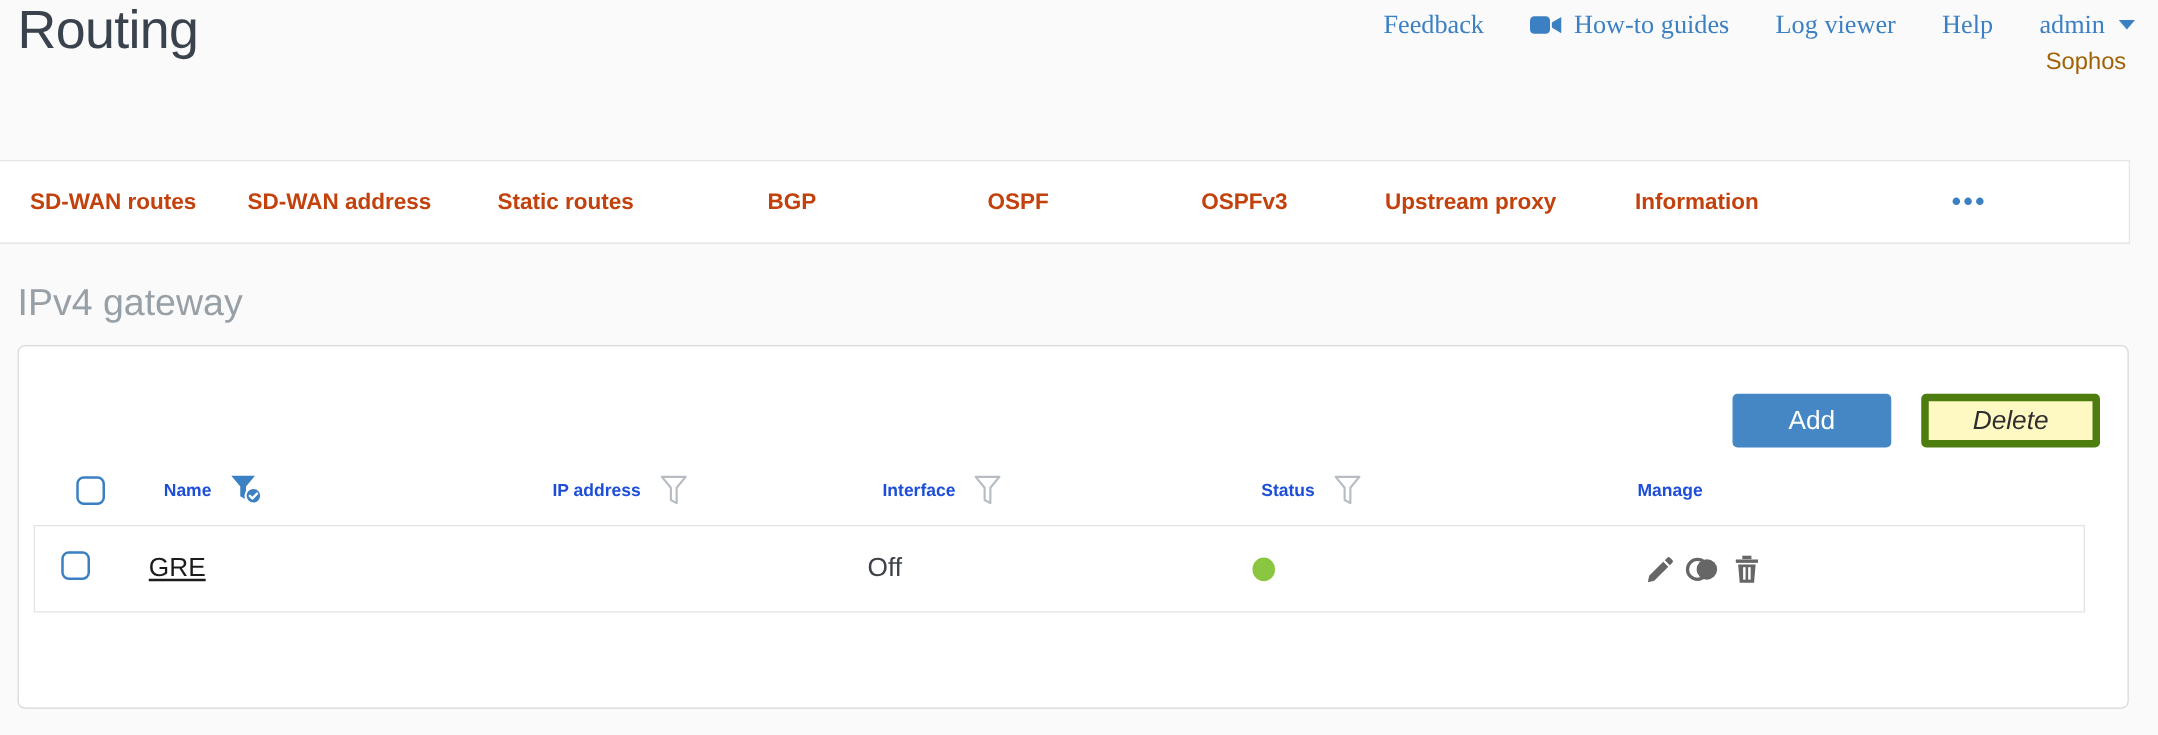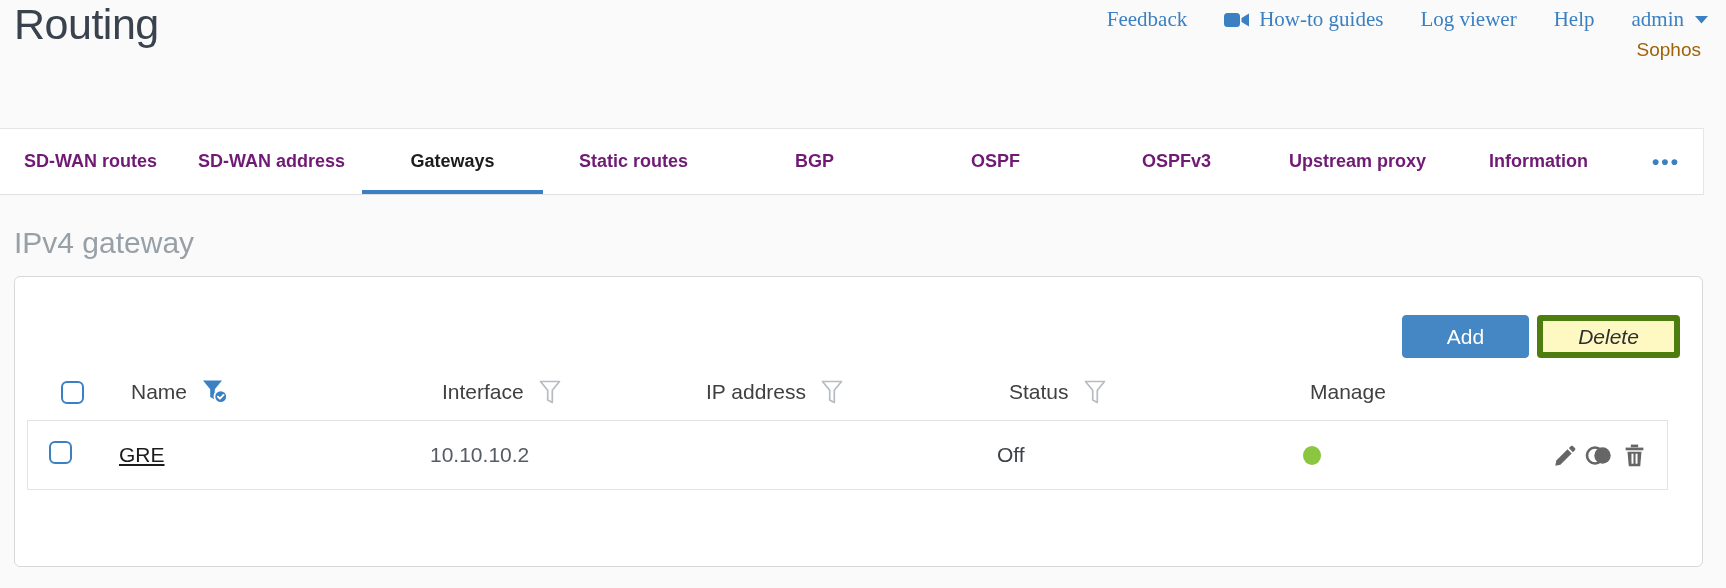--- a/index.html
+++ b/index.html
@@ -16,42 +16,42 @@
   .header-links .hlink { display:flex; align-items:center; gap:9px; color:#3b80c2; cursor:pointer; white-space:nowrap;font-family:Liberation Serif, serif; }
   .vicon { display:inline-flex; color:#3b80c2; }
   .caret { display:inline-flex; margin-left:2px; color:#3b80c2; }
   .brand { margin-top:7px; margin-right:7px; font-size:19px; color:#a16207; }
 
   
   .tabbar { position:absolute; top:128px; left:0; width:1704px; height:67px; background:#fff;
             border-top:1px solid #e6e6e6; border-bottom:1px solid #e0e0e0; border-right:1px solid #e6e6e6;
             display:flex; align-items:stretch; }
   .tab { width:181px; display:flex; align-items:center; justify-content:center;
-         font-size:18px; font-weight:bold; color:#701a75; position:relative; cursor:pointer; white-space:nowrap; }
+         font-size:18px; font-weight:bold; color:#c2410c; position:relative; cursor:pointer; white-space:nowrap; }
   .tab.active { color:#1c1c1c; }
   .tab.active::after { content:""; position:absolute; left:0; right:0; bottom:0; height:4px; background:#3b80c2; }
   .tab-more { flex:1; display:flex; align-items:center; justify-content:center; color:#3b80c2;
               font-size:21px; font-weight:bold; letter-spacing:2px; cursor:pointer; }
 
   
   .section-title { position:absolute; top:226px; left:14px; font-size:30px; font-weight:400; color:#98a0a7; }
 
   .card { position:absolute; top:276px; left:14px; width:1689px; height:291px; background:#fff;
           border:1px solid #d8d8d8; border-radius:6px; }
 
-  .toolbar { position:absolute; top:38px; right:22px; display:flex; gap:8px;align-items:center; }
+  .toolbar { position:absolute; top:38px; right:22px; display:flex; gap:24px;align-items:center; }
   .btn { height:43px; font-size:21px; border-radius:4px; font-family:inherit; cursor:pointer;
          display:flex; align-items:center; justify-content:center; }
   .btn-primary { width:127px; background:#4587c4; border:1px solid #4587c4; color:#fff; }
   .btn-secondary { width:143px; background:#fef9c3; border:6px solid #4d7c0f; color:#2e2e2e;font-style:italic; }
 
   
   .thead { position:absolute; top:94px; left:1px; right:1px; height:42px;
            display:grid; grid-template-columns:115px 311px 264px 303px 301px 237px 1fr;
-           align-items:center; color:#404040; font-size:21px; }
+           align-items:center; color:#1d4ed8; font-size:14px;font-weight:bold; }
   .thead .col { display:flex; align-items:center; gap:15px; }
   .col-check-h { padding-left:45px; }
 
   .checkbox { width:23px; height:23px; border:2.5px solid #3b80c2; border-radius:6px; background:#fff;
               display:inline-block; cursor:pointer; flex:0 0 auto; }
 
   .funnel { display:inline-flex; align-items:center; cursor:pointer; }
 
   .trow { position:absolute; top:143px; left:12px; width:1641px; height:70px; background:#fff;
           border:1px solid #e3e3e3;
@@ -100,21 +100,20 @@
             </svg>
         </span>
       </span>
     </div>
     <div class="brand">Sophos</div>
   </div>
 
   <nav class="tabbar">
     <div class="tab">SD-WAN routes</div>
     <div class="tab">SD-WAN address</div>
-    <div class="tab active">Gateways</div>
     <div class="tab">Static routes</div>
     <div class="tab">BGP</div>
     <div class="tab">OSPF</div>
     <div class="tab">OSPFv3</div>
     <div class="tab">Upstream proxy</div>
     <div class="tab">Information</div>
     <div class="tab-more">•••</div>
   </nav>
 
   <h2 class="section-title">IPv4 gateway</h2>
@@ -134,29 +133,29 @@
         <span>Name</span>
         <span class="funnel">
           <svg width="27" height="26" viewBox="0 0 27 26">
             <path d="M1 1.5 H20 L12.8 10.2 V20.5 L8.2 18 V10.2 Z" fill="#3b80c2"></path>
             <circle cx="18.7" cy="17.6" r="6.3" fill="#3b80c2" stroke="#fff" stroke-width="1.7"></circle>
             <polyline points="15.9,17.7 17.9,19.7 21.6,15.9" fill="none" stroke="#fff" stroke-width="1.9" stroke-linecap="round" stroke-linejoin="round"></polyline>
           </svg>
         </span>
       </div>
       <div class="col">
-        <span>Interface</span>
+        <span>IP address</span>
         <span class="funnel">
           <svg width="22" height="25" viewBox="0 0 22 25">
               <path d="M1.5 1.5 H20.5 L13.3 10.2 V22.5 L8.7 20 V10.2 Z" fill="none" stroke="#b6bcc2" stroke-width="1.7" stroke-linejoin="round"></path>
             </svg>
         </span>
       </div>
       <div class="col">
-        <span>IP address</span>
+        <span>Interface</span>
         <span class="funnel">
           <svg width="22" height="25" viewBox="0 0 22 25">
               <path d="M1.5 1.5 H20.5 L13.3 10.2 V22.5 L8.7 20 V10.2 Z" fill="none" stroke="#b6bcc2" stroke-width="1.7" stroke-linejoin="round"></path>
             </svg>
         </span>
       </div>
       <div class="col">
         <span>Status</span>
         <span class="funnel">
           <svg width="22" height="25" viewBox="0 0 22 25">
@@ -169,21 +168,20 @@
       </div>
     </div>
 
     <div class="trow">
       <div>
         <span class="checkbox cb"></span>
       </div>
       <div>
         <span class="row-name">GRE</span>
       </div>
-      <div class="row-ip">10.10.10.2</div>
       <div></div>
       <div class="row-health">Off</div>
       <div>
         <div class="status-dot"></div>
       </div>
       <div class="manage">
         <span class="micon">
           <svg width="25" height="25" viewBox="0 0 24 24" fill="currentColor">
             <path d="M3.2 16.9 L14 6.1 l3.9 3.9 L7.1 20.8 L2.2 21.9 Z"></path>
             <path d="M15.2 4.9 l1.9-1.9 c.6-.6 1.5-.6 2.1 0 l1.8 1.8 c.6.6.6 1.5 0 2.1 l-1.9 1.9 Z"></path>

